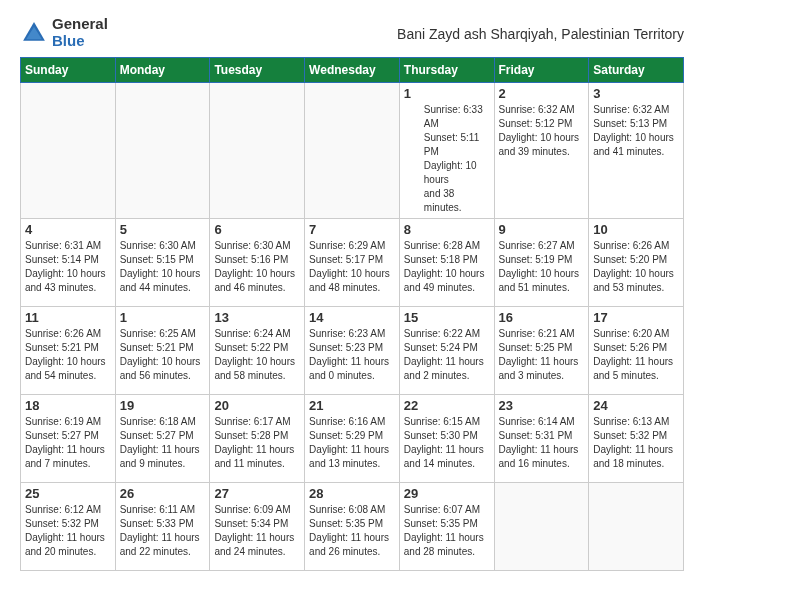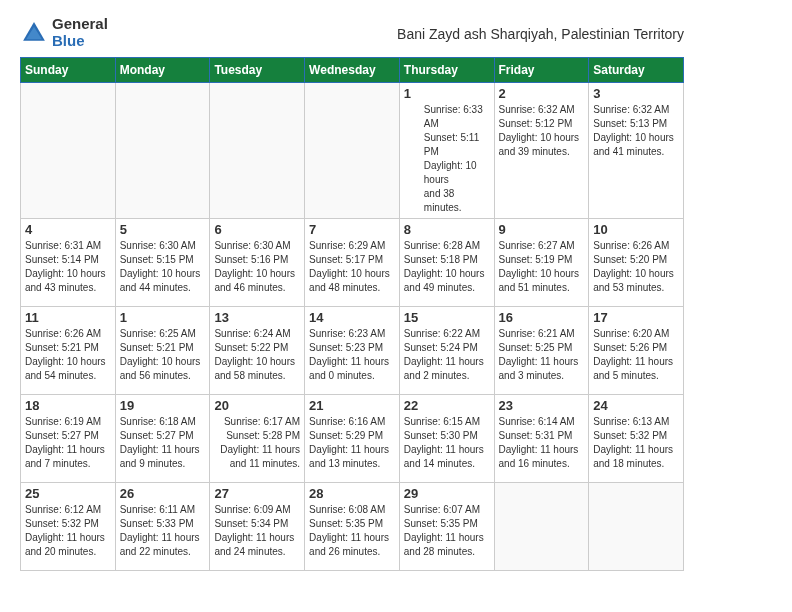--- a/index.html
+++ b/index.html
@@ -270,21 +270,21 @@
           </td>
           <td>
             <span class="day-number">19</span>
             <div class="day-info" style="white-space: pre-line;">Sunrise: 6:18 AM
 Sunset: 5:27 PM
 Daylight: 11 hours
 and 9 minutes.</div>
           </td>
           <td>
             <span class="day-number">20</span>
-            <div class="day-info" style="white-space: pre-line; text-align: right;">Sunrise: 6:17 AM
+            <div class="day-info" style="white-space: pre-line;">Sunrise: 6:17 AM
 Sunset: 5:28 PM
 Daylight: 11 hours
 and 11 minutes.</div>
           </td>
           <td>
             <span class="day-number">21</span>
             <div class="day-info" style="white-space: pre-line;">Sunrise: 6:16 AM
 Sunset: 5:29 PM
 Daylight: 11 hours
 and 13 minutes.</div>

